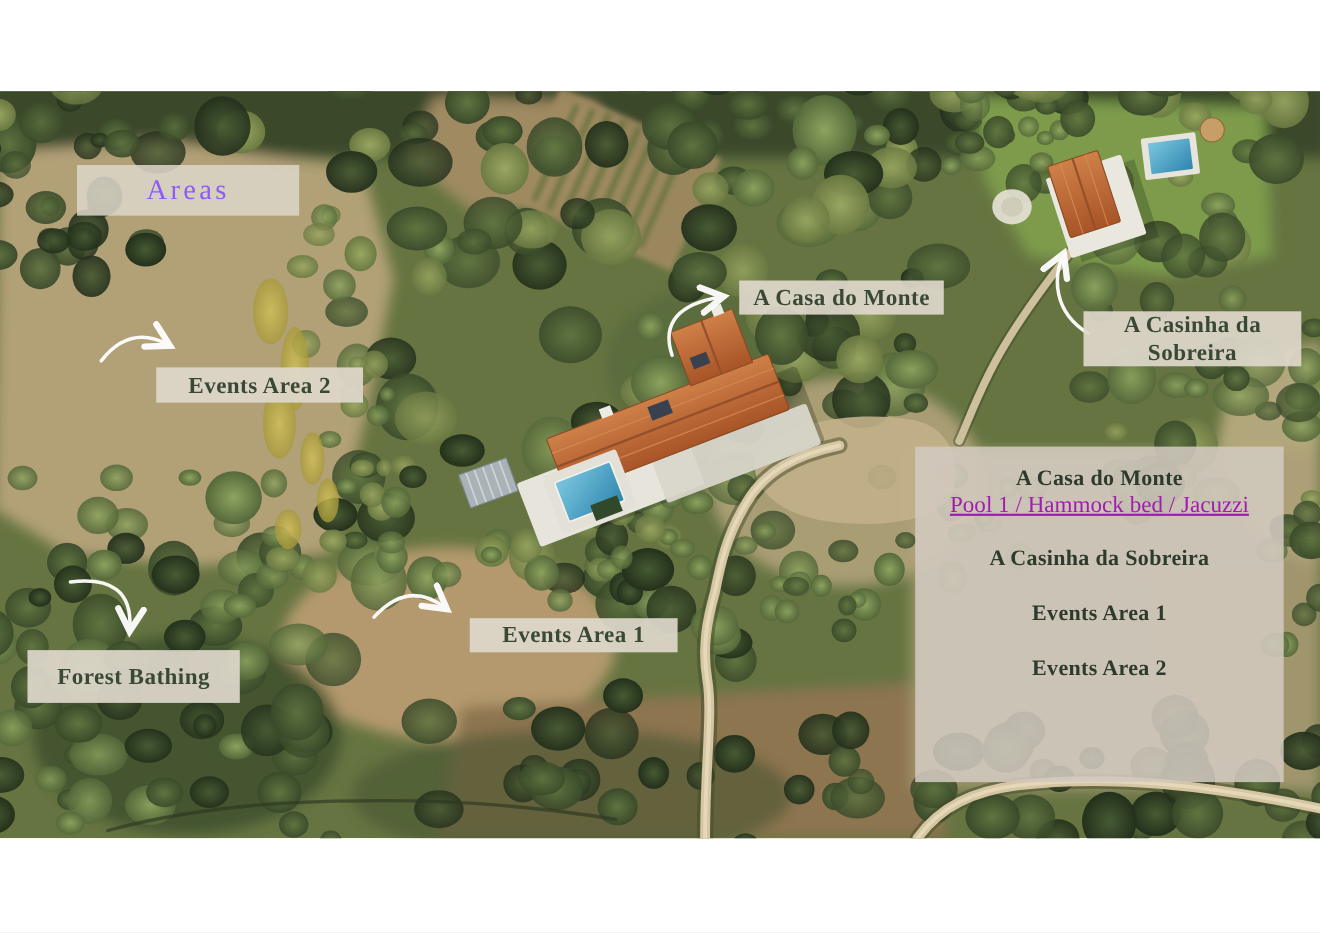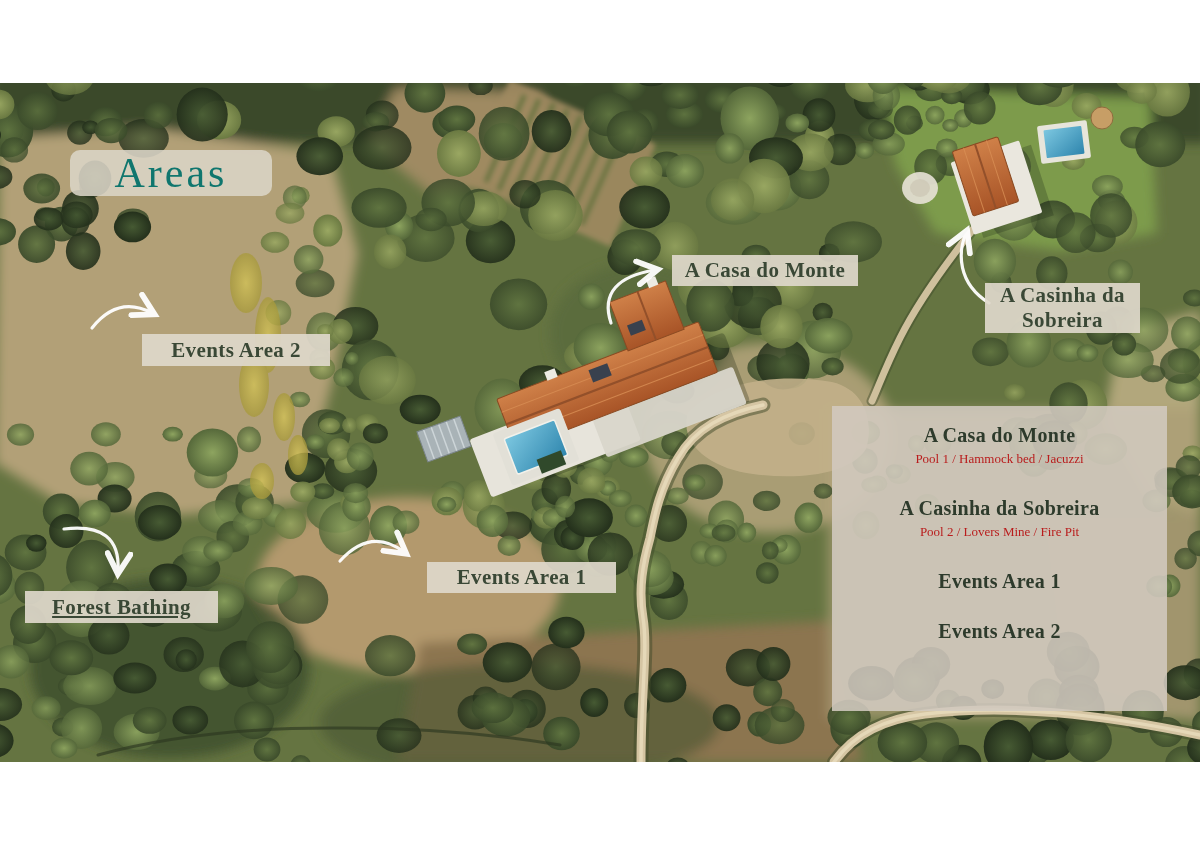--- a/index.html
+++ b/index.html
@@ -10,37 +10,37 @@
   .stage{position:relative;width:1200px;height:848px;background:#ffffff;}
   .terrain{position:absolute;left:0;top:83px;width:1200px;height:679px;display:block;}
   .arrows{position:absolute;left:0;top:0;width:1200px;height:848px;pointer-events:none;}
   .map-label{
     position:absolute;display:flex;align-items:center;justify-content:center;
     background:rgba(222,216,203,.92);color:#3a4836;font-weight:bold;
     font-size:21px;letter-spacing:.4px;text-align:center;box-sizing:border-box;
   }
   #titleBox{
     left:70px;top:150px;width:202px;height:46px;
-    background:rgba(219,213,199,.88);color:#0f766e;
-    font-weight:normal;font-size:42px;letter-spacing:3px;border-radius:10px;
+    background:rgba(219,213,199,.88);color:#8b5cf6;
+    font-weight:normal;font-size:26px;letter-spacing:3px;
   }
   #lblEvents2{left:142px;top:334px;width:188px;height:32px;}
   #lblCasa{left:672px;top:255px;width:186px;height:31px;}
-  #lblCasinha{left:985px;top:283px;width:155px;height:50px;line-height:25px;white-space:pre-line;}
+  #lblCasinha{left:985px;top:283px;width:198px;height:50px;line-height:25px;white-space:pre-line;}
   #lblEvents1{left:427px;top:562px;width:189px;height:31px;}
-  #lblForest{left:25px;top:591px;width:193px;height:32px;text-decoration:underline;}
+  #lblForest{left:25px;top:591px;width:193px;height:48px;}
   .legend{
     position:absolute;left:832px;top:406px;width:335px;height:305px;
     background:rgba(209,202,191,.88);padding:18px 16px;box-sizing:border-box;
     text-align:center;overflow:hidden;
   }
   .legend .sec{margin-bottom:27px;}
   .legend .sec:last-child{margin-bottom:0;}
   .legend .h{font-weight:bold;font-size:20px;color:#2e3b2c;line-height:23px;letter-spacing:.3px;}
-  .legend .d{font-size:13px;color:#b91c1c;line-height:23px;}
+  .legend .d{font-size:21px;color:#a21caf;line-height:23px;text-decoration:underline;}
 </style>
 </head>
 <body>
 
 <div class="stage">
 
   <svg class="terrain" viewBox="0 0 1200 679" aria-hidden="true">
     <defs>
       <radialGradient id="gA">
           <stop offset="0%" stop-color="#8da45f"></stop>
@@ -691,21 +691,20 @@
     <span>Forest Bathing</span>
   </div>
 
   <div class="legend">
     <div class="sec">
       <div class="h">A Casa do Monte</div>
       <div class="d">Pool 1 / Hammock bed / Jacuzzi</div>
     </div>
     <div class="sec">
       <div class="h">A Casinha da Sobreira</div>
-      <div class="d">Pool 2 / Lovers Mine / Fire Pit</div>
     </div>
     <div class="sec">
       <div class="h">Events Area 1</div>
     </div>
     <div class="sec">
       <div class="h">Events Area 2</div>
     </div>
   </div>
 
 </div>

